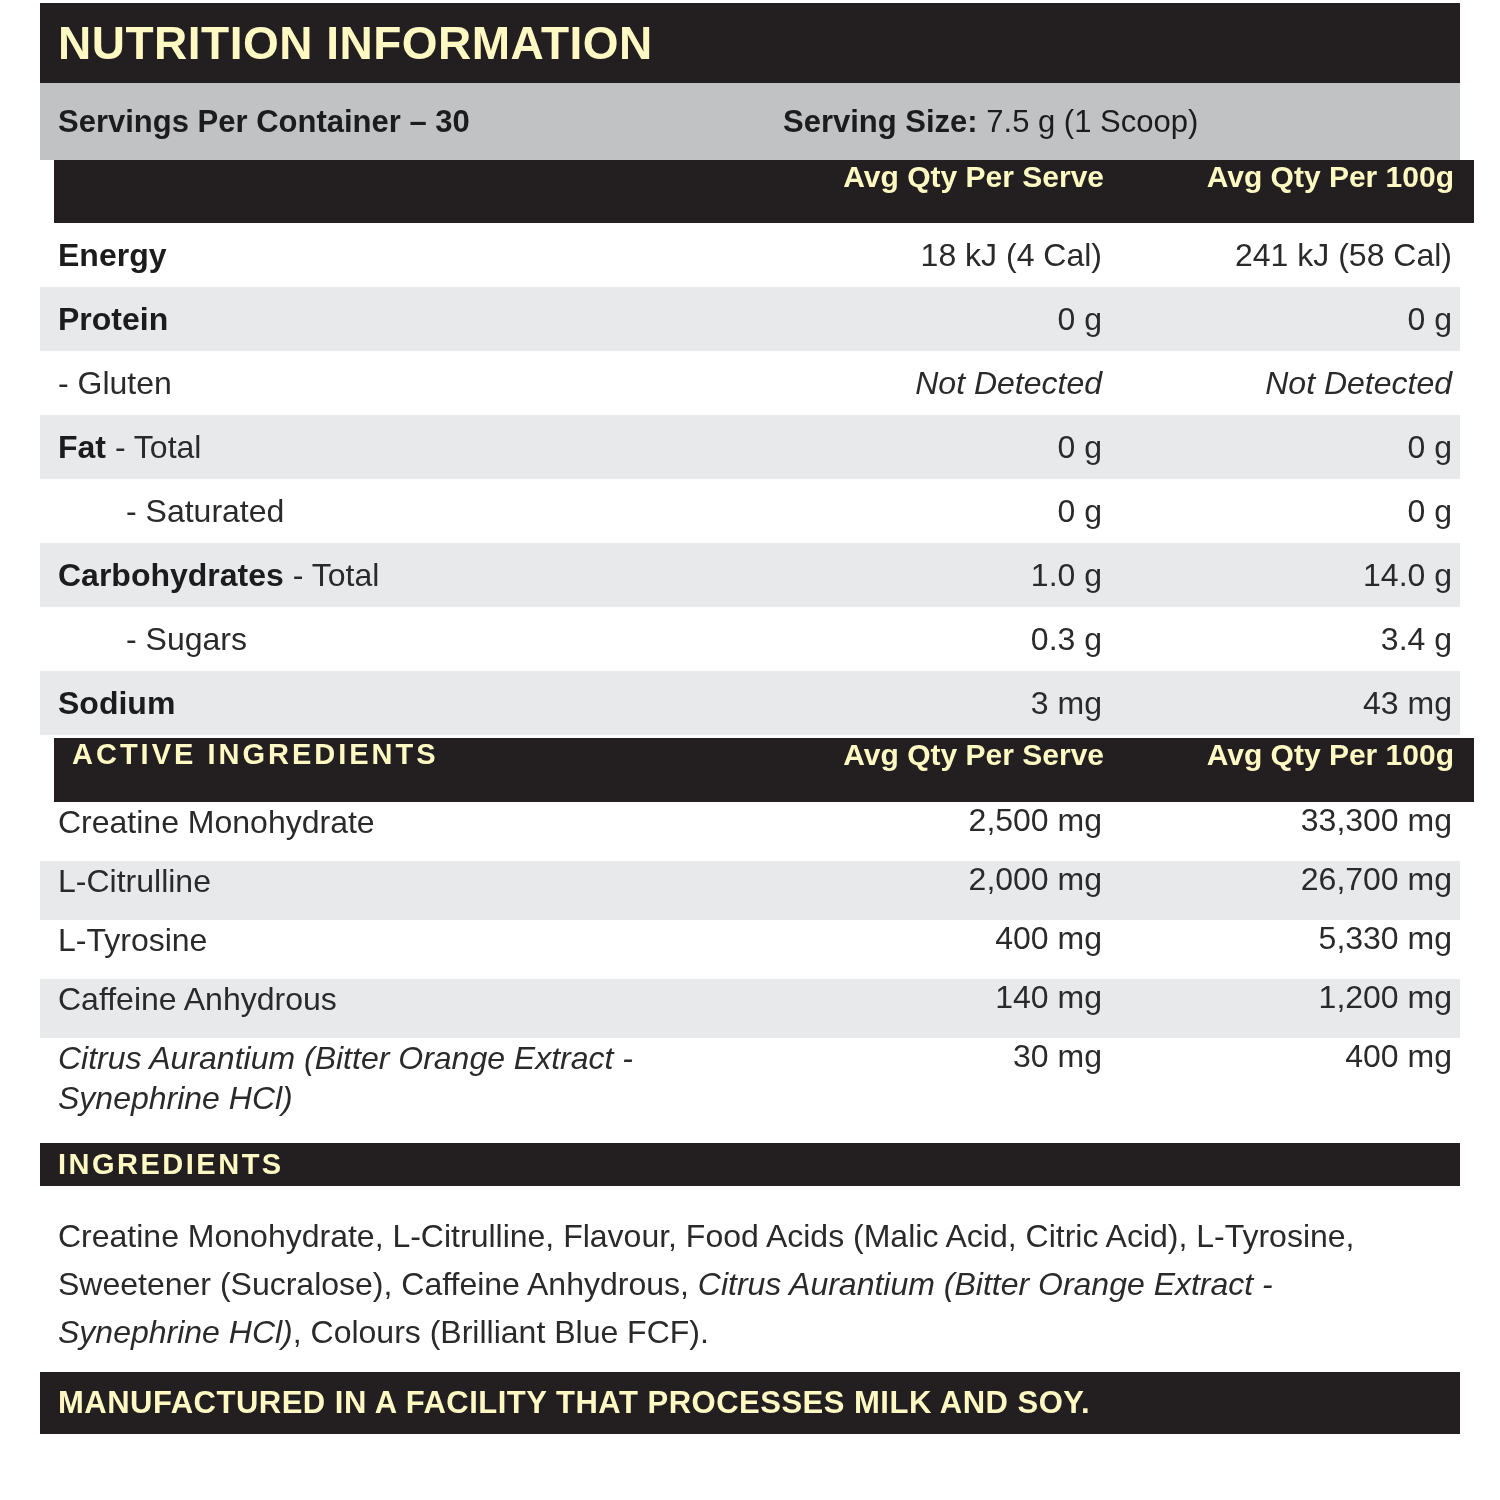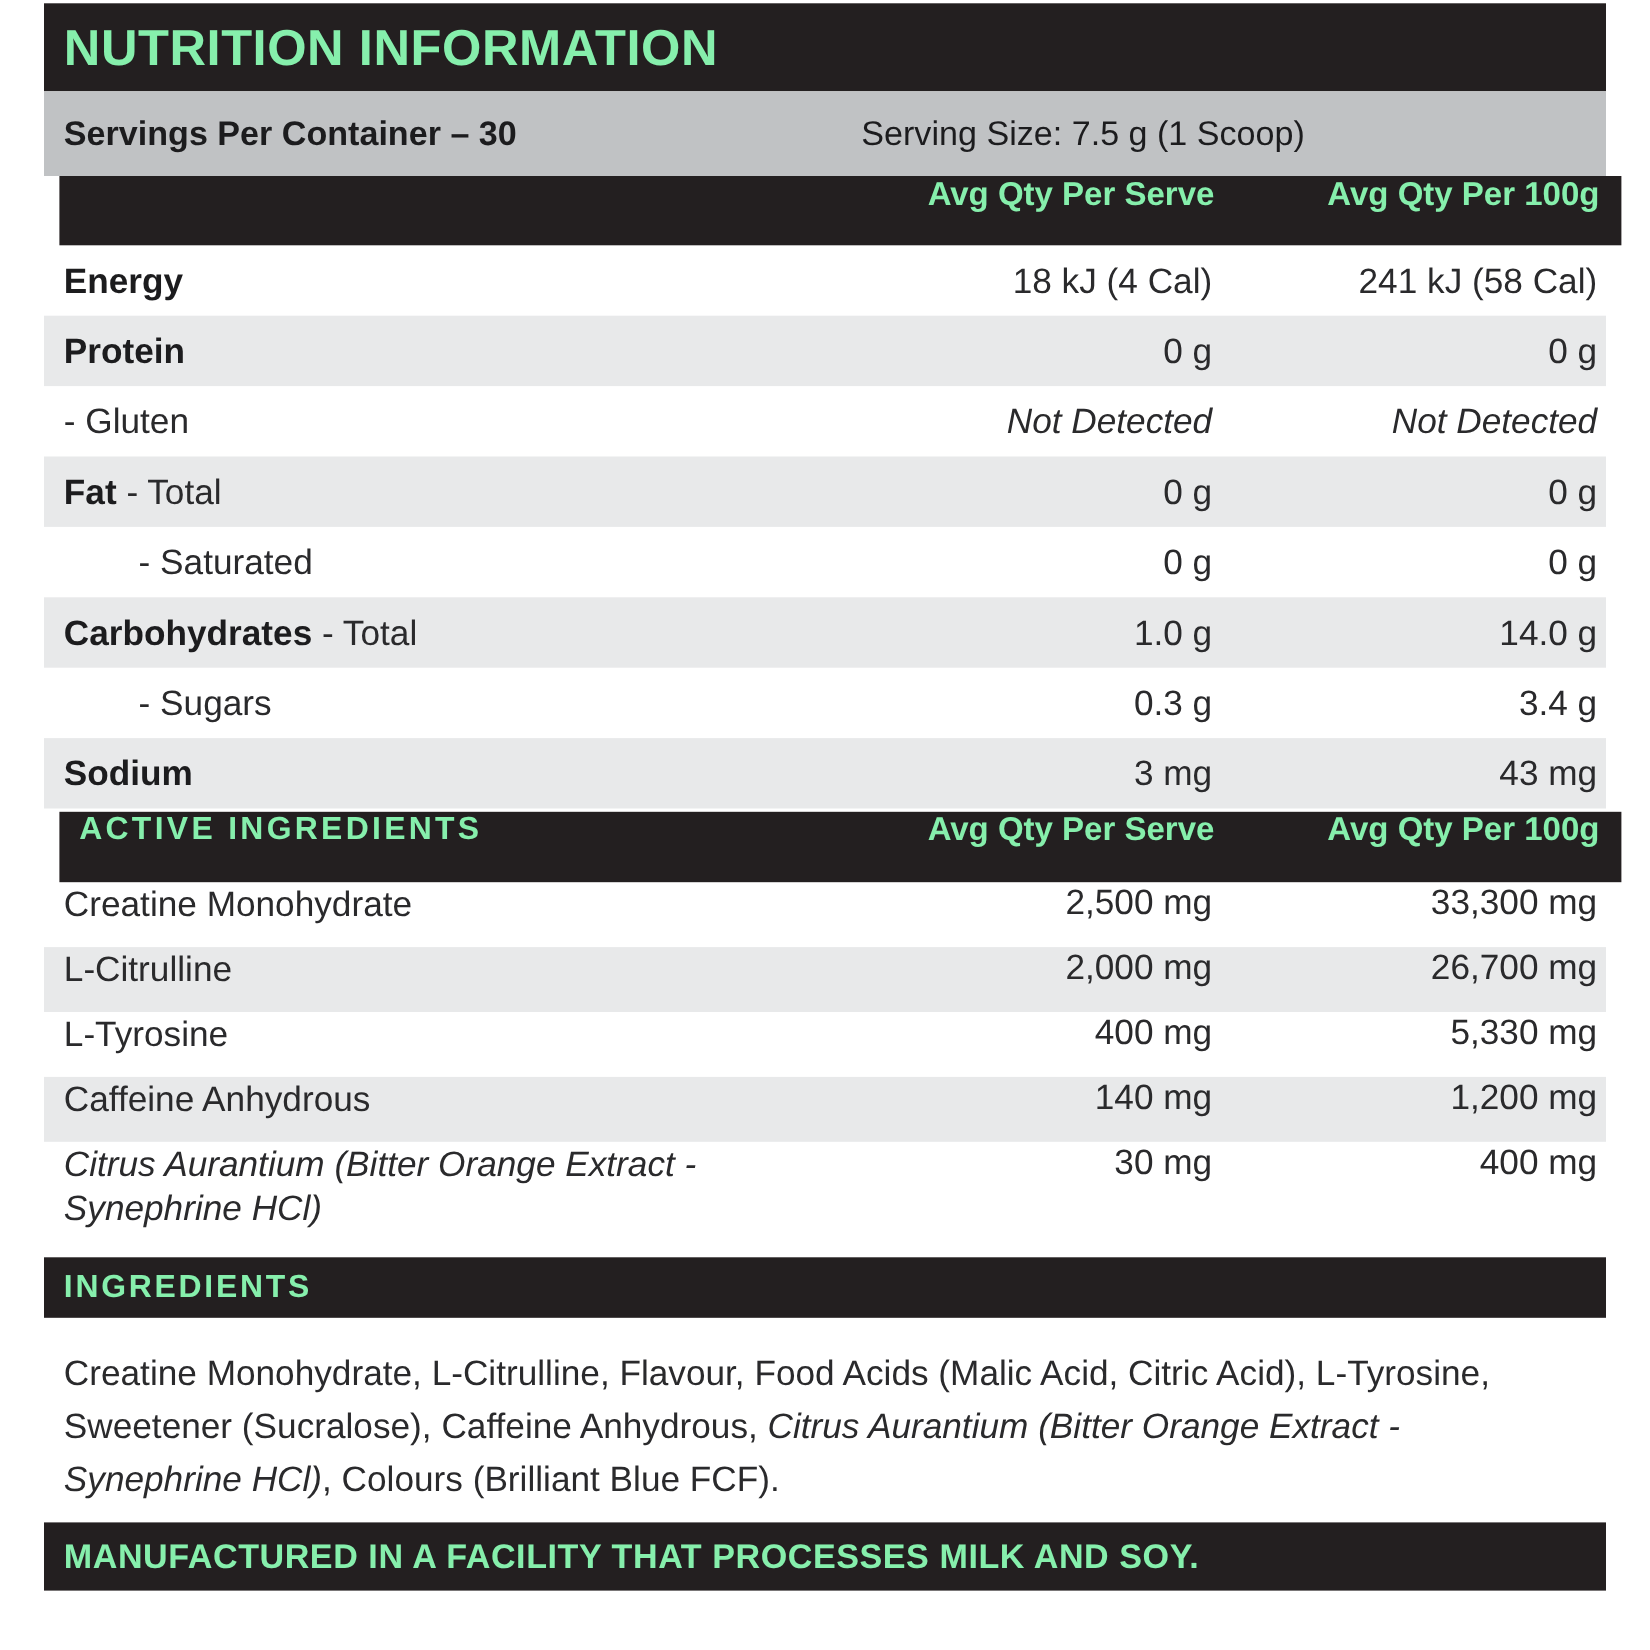--- a/index.html
+++ b/index.html
@@ -11,29 +11,29 @@
   }
   html,body{margin:0;padding:0;}
   body{
     width:1500px;height:1500px;background:#ffffff;
     font-family:"Liberation Sans",sans-serif;
     color:var(--text-dark);
     -webkit-font-smoothing:antialiased;
   }
   .sheet{position:absolute;left:40px;top:3px;width:1420px;}
   .bar{box-sizing:border-box;width:100%;}
-  .black{background:var(--bar-black);color:#86efac;}
+  .black{background:var(--bar-black);color:#fef9c3;}
   .gray{background:var(--bar-gray);color:var(--text-heavy);}
 
   .title-bar{height:80px;display:flex;align-items:center;padding:0 18px;
     font-size:46px;font-weight:bold;letter-spacing:0.5px;}
 
   .servings-bar{height:77px;display:flex;align-items:center;padding:0 18px;font-size:31px;}
   .sv-left{flex:0 0 725px;font-weight:bold;}
-  .sv-right b{font-weight:normal;}
+  .sv-right b{font-weight:bold;}
 
   .cols{height:63px;display:flex;align-items:flex-start;font-size:30px;font-weight:bold;
     padding:0 20px 0 18px;margin-left:14px;}
   .c1{flex:1;}
   .c2{width:330px;text-align:right;}
   .c3{width:350px;text-align:right;}
 
   .nrow{display:flex;align-items:center;min-height:64px;font-size:32px;
     padding:0 8px 0 18px;box-sizing:border-box;}
   .arow{display:flex;align-items:flex-start;min-height:59px;font-size:32px;
@@ -44,21 +44,21 @@
   .indent{padding-left:68px;}
   .it{font-style:italic;}
   .name-lines{line-height:40px;}
 
   .avg-note{height:70px;margin-top:2px;display:flex;align-items:center;
     padding:0 18px;font-size:29px;letter-spacing:2.5px;}
 
   .active-head{margin-top:3px;height:64px;}
   .head-label{letter-spacing:3px;font-size:29px;}
 
-  .ing-head{margin-top:3px;height:55px;display:flex;align-items:center;
+  .ing-head{margin-top:3px;height:43px;display:flex;align-items:center;
     padding:0 18px;font-size:29px;font-weight:bold;letter-spacing:2.5px;}
 
   .ing-text{margin:26px 0 0 0;padding:0 30px 0 18px;font-size:32px;line-height:48px;}
 
   .footer-bar{margin-top:16px;height:62px;display:flex;align-items:center;
     padding:0 18px;font-size:31px;font-weight:bold;letter-spacing:0.5px;}
 </style>
 </head>
 <body>
 

